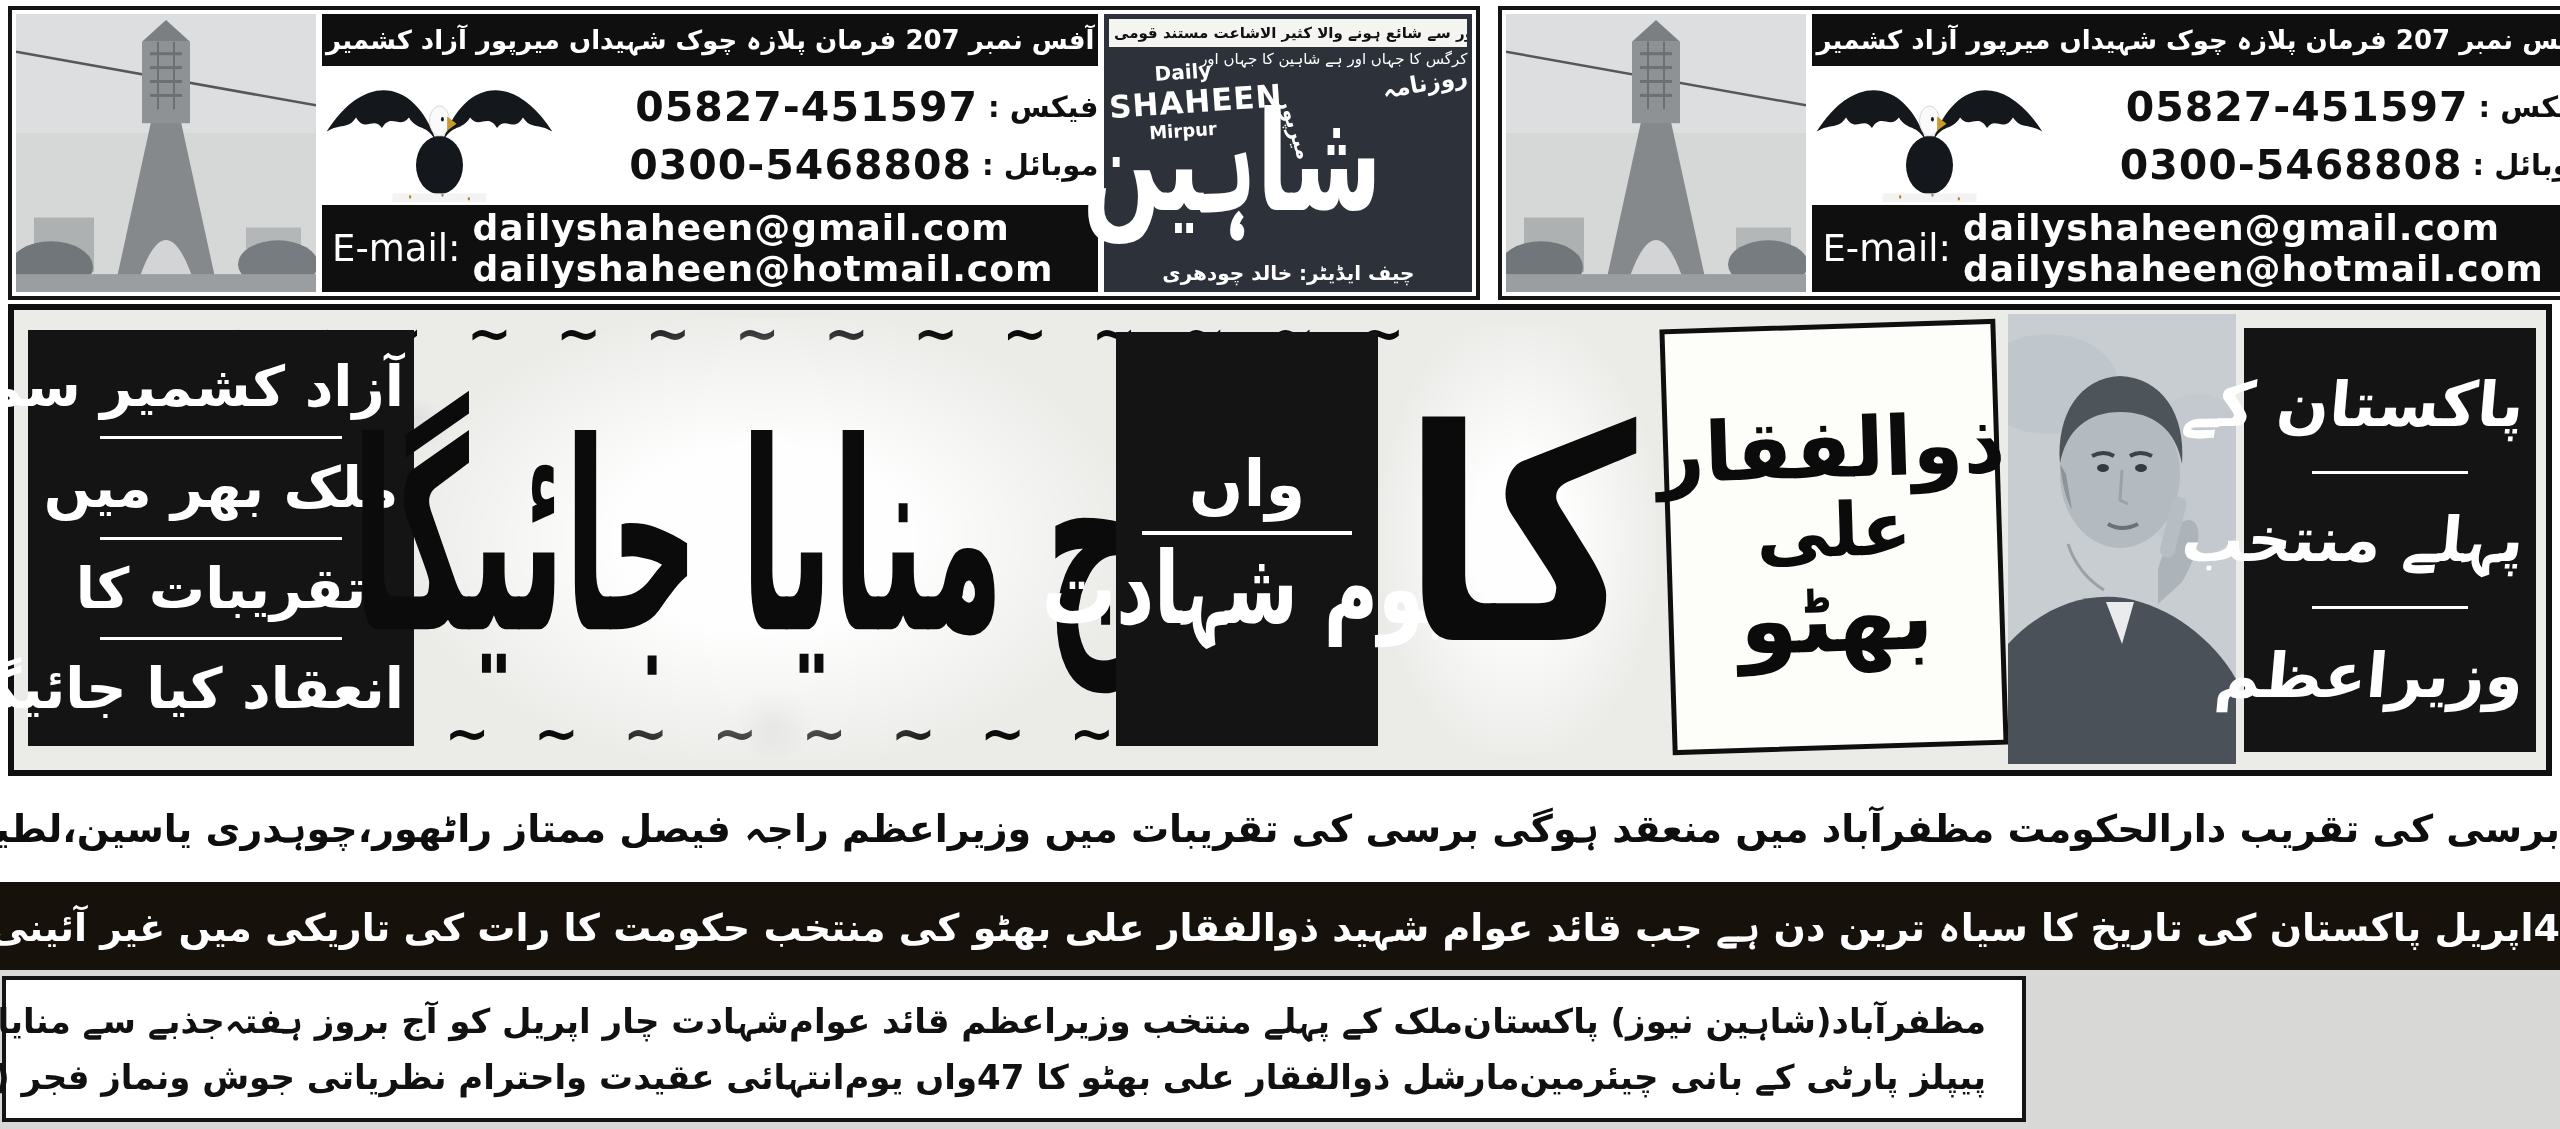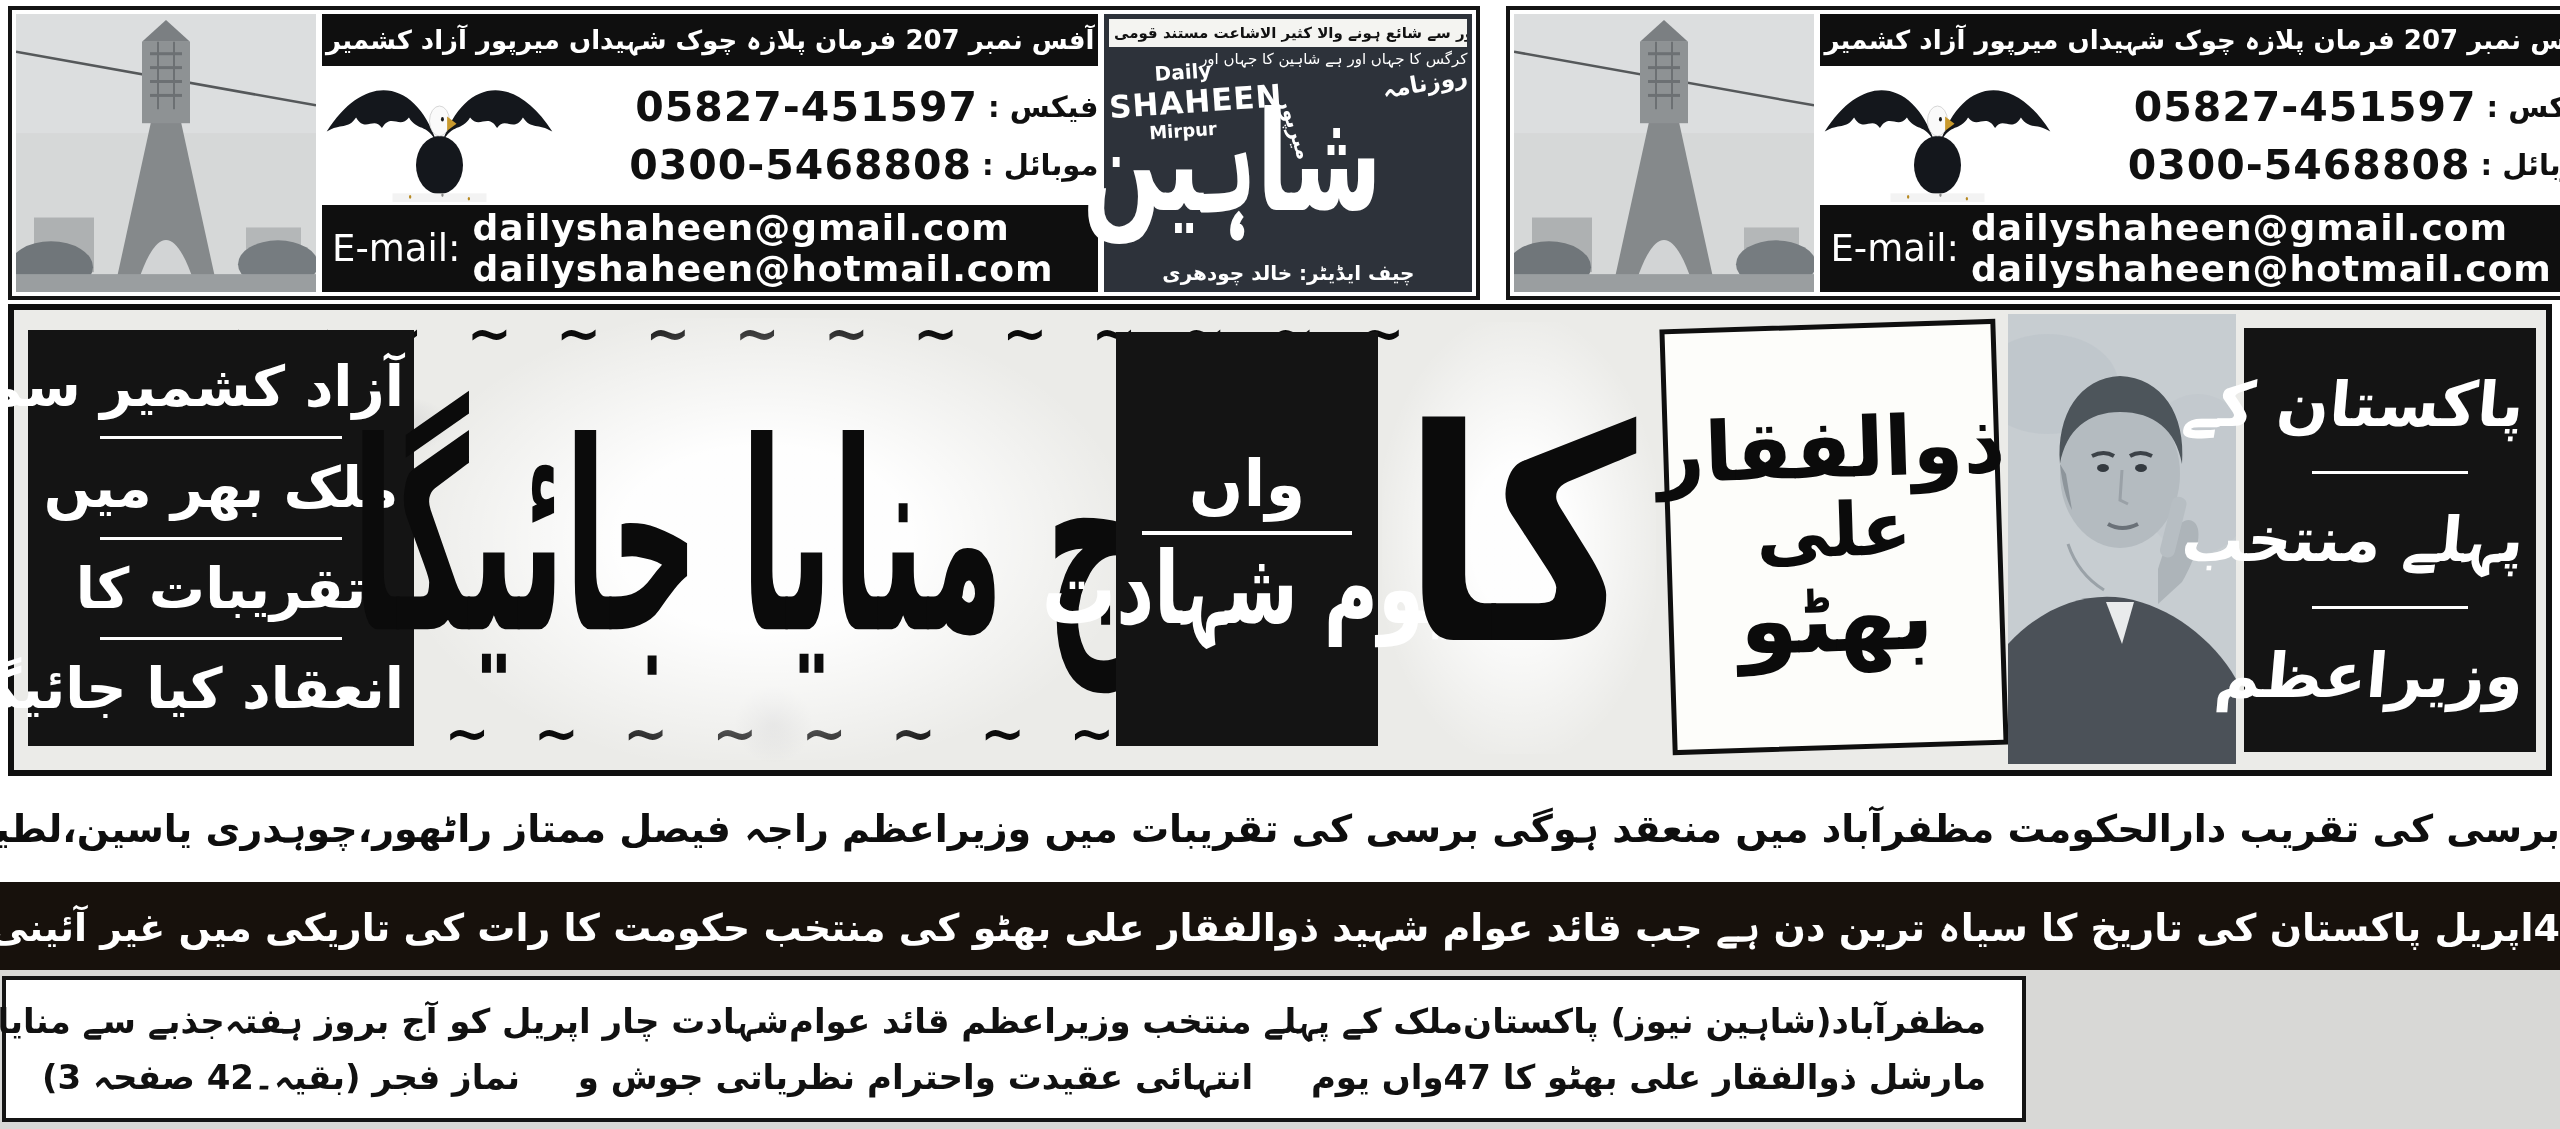--- a/index.html
+++ b/index.html
@@ -1,20 +1,20 @@
 <!DOCTYPE html>
 <html><head>
 <meta charset="utf-8">
 <style>
   html,body{margin:0;padding:0;background:#9a9a9a;}
   *{box-sizing:border-box;font-family:"DejaVu Sans",sans-serif;}
   .page{position:relative;width:2560px;height:1129px;background:#ffffff;overflow:hidden;}
 
   
-  .mastheads{position:absolute;top:6px;left:8px;width:2544px;height:294px;display:flex;gap:26px;}
+  .mastheads{position:absolute;top:6px;left:8px;width:2544px;height:294px;display:flex;gap:18px;}
   .banner{flex:1;border:4px solid #141414;background:#fff;display:flex;gap:6px;padding:4px;}
   .monument{width:300px;height:100%;}
   .monument svg{width:100%;height:100%;display:block;}
   .mid{flex:1;display:flex;flex-direction:column;gap:3px;min-width:0;}
   .office-bar{background:#0f0f0f;color:#fff;font-size:26px;font-weight:bold;text-align:center;padding:11px 4px;white-space:nowrap;overflow:hidden;}
   .mid-row{flex:1;display:flex;align-items:center;overflow:hidden;}
   .eagle{width:235px;height:150px;flex:0 0 auto;}
   .eagle svg{width:100%;height:100%;display:block;}
   .numbers{flex:1;display:flex;flex-direction:column;justify-content:center;gap:10px;direction:rtl;padding-left:4px;}
   .num-line{display:flex;align-items:center;gap:10px;color:#101010;}
@@ -316,20 +316,21 @@
 
   <div class="bottom-area">
     <div class="body-box">
       <div class="body-row">
         <span>مظفرآباد(شاہین نیوز) پاکستان</span>
         <span>ملک کے پہلے منتخب وزیراعظم قائد عوام</span>
         <span>شہادت چار اپریل کو آج بروز ہفتہ</span>
         <span>جذبے سے منایا جائے گا،صبح کا آغاز</span>
       </div>
       <div class="body-row">
+        <span>پیپلز پارٹی کے بانی چیئرمین</span>
         <span>مارشل ذوالفقار علی بھٹو کا 47واں یوم</span>
         <span>انتہائی عقیدت واحترام نظریاتی جوش و</span>
         <span>نماز فجر (بقیہ۔42 صفحہ 3)</span>
       </div>
     </div>
   </div>
 
 </div>
 
 </body></html>

